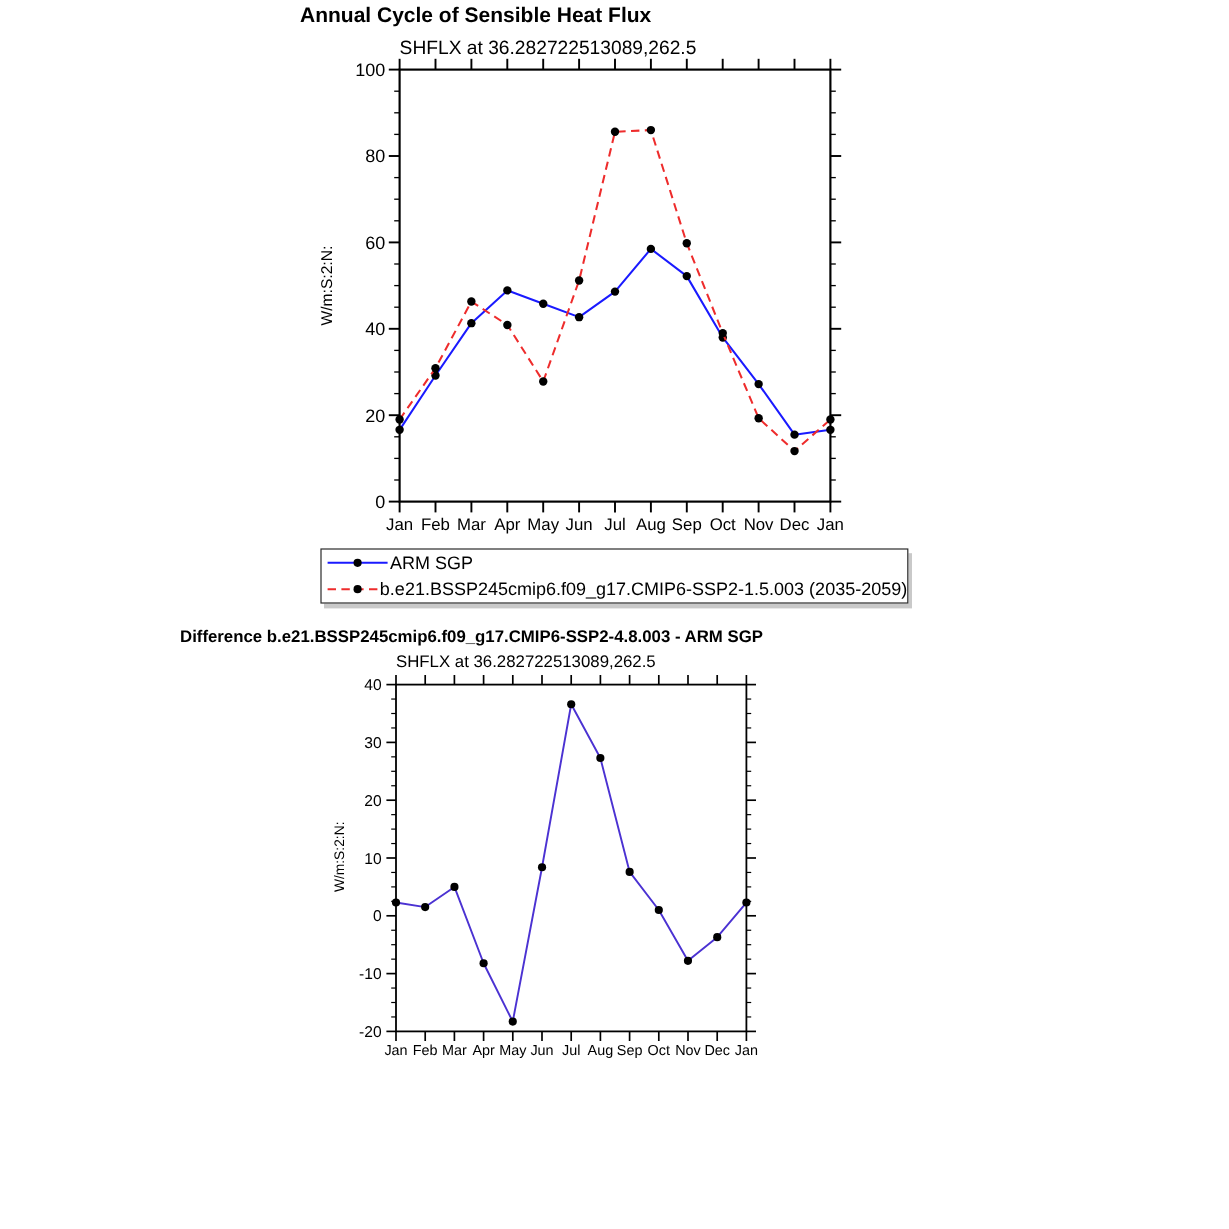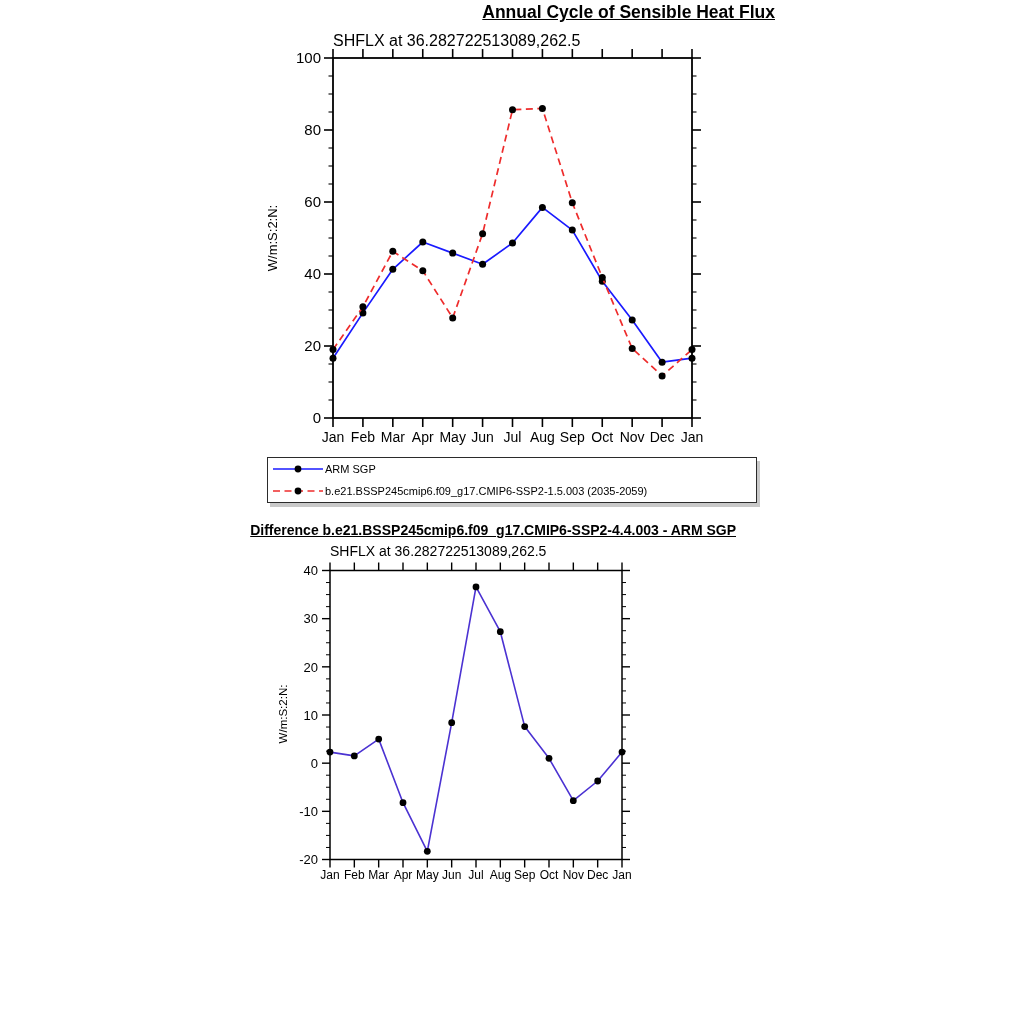--- a/index.html
+++ b/index.html
@@ -12,24 +12,23 @@
   #canvas {
     position: relative;
     width: 1024px;
     height: 1024px;
     background: #ffffff;
     overflow: hidden;
   }
   .abs { position: absolute; }
   .chart-title {
     font-weight: bold;
-    text-align: right;
+    text-align: left;
     line-height: 1.1;
     white-space: nowrap;
-    text-decoration: underline;
   }
   #chart1-title { left: 250px; top: 3px; width: 525px; font-size: 17.5px; }
   #chart1-subtitle { left: 333px; top: 32px; font-size: 16px; white-space: nowrap; }
   #chart2-title { left: 150px; top: 523px; width: 586px; font-size: 14px; }
   #chart2-subtitle { left: 330px; top: 543px; font-size: 14px; white-space: nowrap; }
   #chart1-svg { left: 250px; top: 45px; }
   #chart2-svg { left: 270px; top: 555px; }
   #legend {
     left: 267px; top: 457px;
     width: 490px; height: 46px;
@@ -41,21 +40,21 @@
     justify-content: center;
     box-sizing: border-box;
   }
   .legend-row {
     display: flex;
     align-items: center;
     height: 22px;
     padding-left: 3px;
   }
   .legend-label {
-    font-size: 11px;
+    font-size: 15px;
     white-space: nowrap;
     line-height: 1;
   }
   svg text {
     font-family: "Liberation Sans", sans-serif;
     fill: #000000;
   }
 </style>
 </head>
 <body>
@@ -202,21 +201,21 @@
       </div>
       <div class="legend-row">
         <svg width="54" height="18">
           <line x1="2" y1="9" x2="52" y2="9" stroke="#ee2c2c" stroke-width="1.7" stroke-dasharray="7 4.5"></line>
           <circle cx="27" cy="9" r="3.4" fill="#000000"></circle>
         </svg>
         <span class="legend-label">b.e21.BSSP245cmip6.f09_g17.CMIP6-SSP2-1.5.003 (2035-2059)</span>
       </div>
     </div>
 
-  <div id="chart2-title" class="abs chart-title">Difference b.e21.BSSP245cmip6.f09_g17.CMIP6-SSP2-4.4.003 - ARM SGP</div>
+  <div id="chart2-title" class="abs chart-title">Difference b.e21.BSSP245cmip6.f09_g17.CMIP6-SSP2-4.8.003 - ARM SGP</div>
 
   <div id="chart2-subtitle" class="abs">SHFLX at 36.282722513089,262.5</div>
 
   <svg id="chart2-svg" class="abs" width="380" height="335">
       <g>
         <rect x="60" y="15.5" width="292" height="289" fill="none" stroke="#000000" stroke-width="1.5"></rect>
         <line x1="52" y1="304.5" x2="60" y2="304.5" stroke="#000000" stroke-width="1.4"></line>
         <line x1="352" y1="304.5" x2="360" y2="304.5" stroke="#000000" stroke-width="1.4"></line>
         <line x1="56" y1="292.4583333333333" x2="60" y2="292.4583333333333" stroke="#000000" stroke-width="1"></line>
         <line x1="352" y1="292.4583333333333" x2="356" y2="292.4583333333333" stroke="#000000" stroke-width="1"></line>

